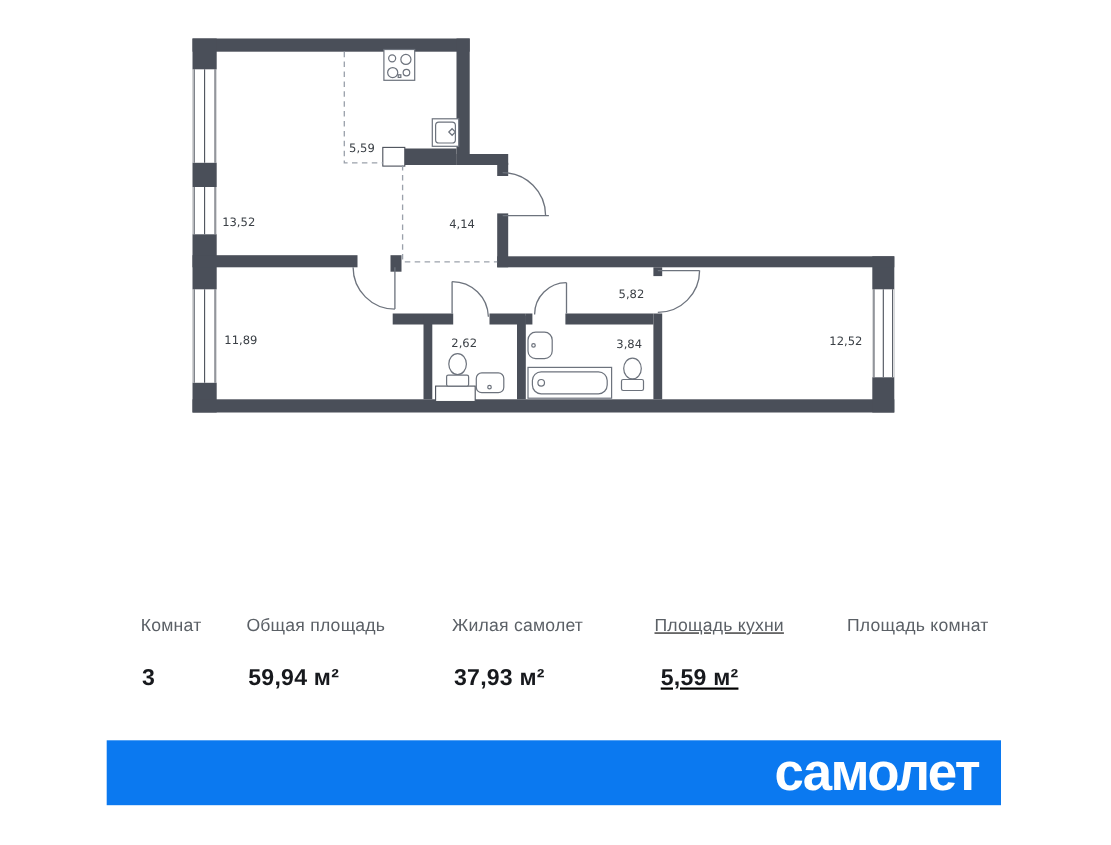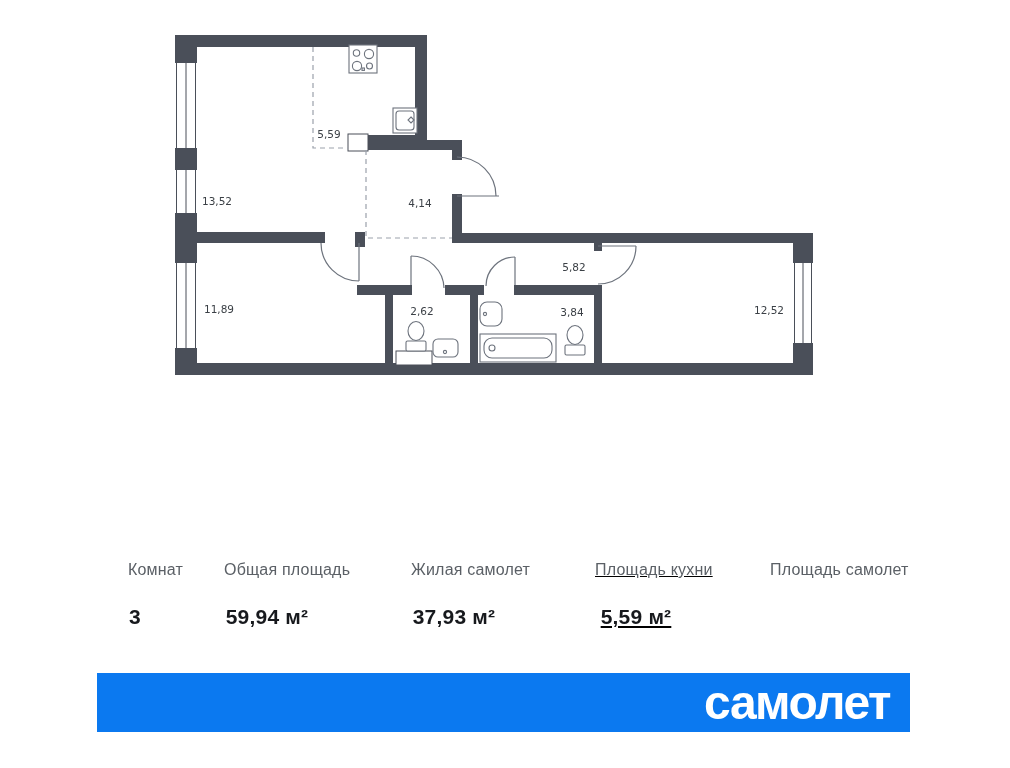--- a/index.html
+++ b/index.html
@@ -169,21 +169,21 @@
     </div>
     <div class="col" style="left:383px;top:561px;width:142px;">
       <div class="hdr">Жилая самолет</div>
       <div class="val center">37,93 м²</div>
     </div>
     <div class="col" style="left:567px;top:561px;width:138px;text-decoration:underline;">
       <div class="hdr">Площадь кухни</div>
       <div class="val center">5,59 м²</div>
     </div>
     <div class="col" style="left:742px;top:561px;width:166px;">
-      <div class="hdr">Площадь самолет</div>
+      <div class="hdr">Площадь комнат</div>
     </div>
   </div>
 
   <div class="banner">
     <div class="logo">самолет</div>
   </div>
 
 </div>
 
 </body></html>

